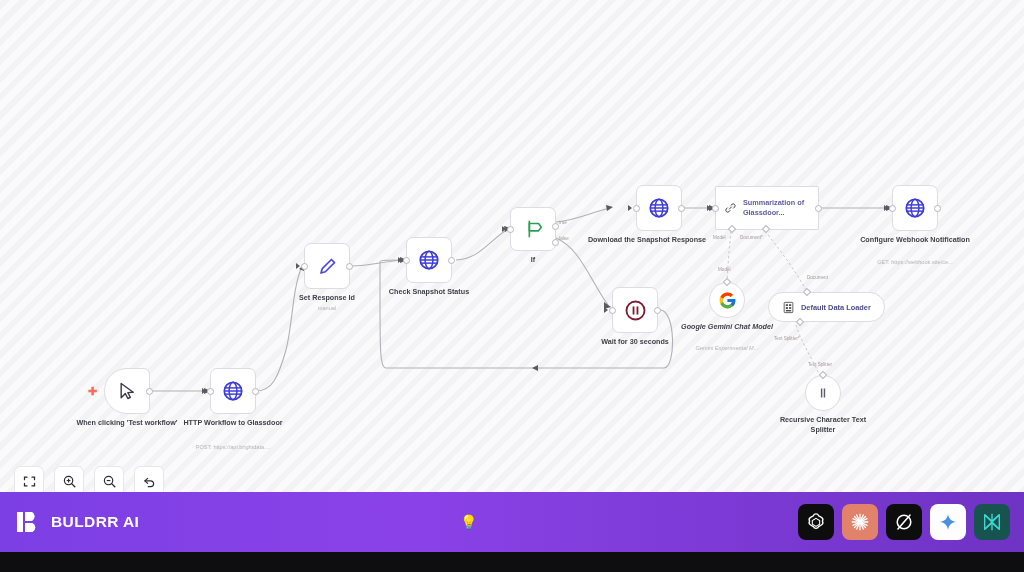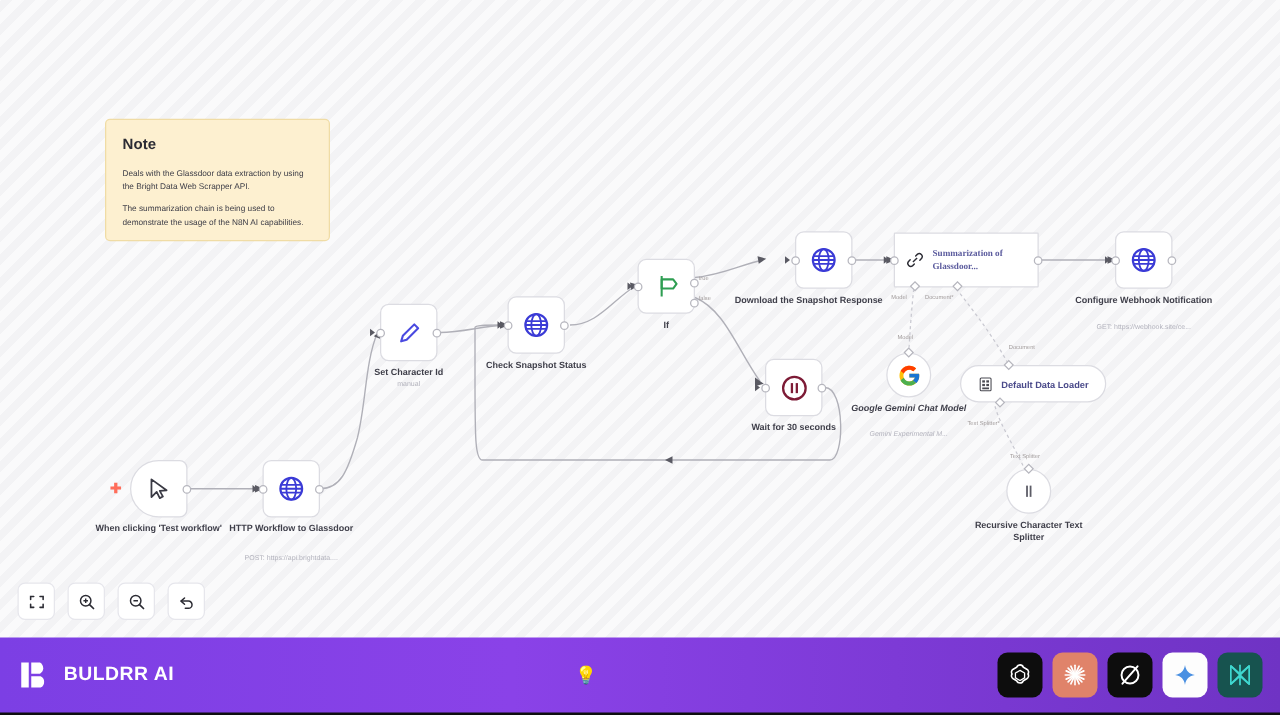--- a/index.html
+++ b/index.html
@@ -124,21 +124,21 @@
   }
   .zbtn {
     width: 30px; height: 30px; background: #fff;
     border: 1px solid #e6e6ec; border-radius: 6px;
     display: flex; align-items: center; justify-content: center;
     cursor: pointer;
   }
 
   
   #bottombar {
-    position: absolute; left: 0; top: 510px;
+    position: absolute; left: 0; top: 492px;
     width: 1024px; height: 60px;
     background: linear-gradient(90deg, #7c3fe4 0%, #8a42e8 40%, #7d3ad6 70%, #6f33c4 100%);
     display: flex; align-items: center;
   }
   #brand { display: flex; align-items: center; gap: 9px; padding-left: 16px; }
   .brand-b {
     width: 26px; height: 26px; position: relative;
   }
   .brand-text {
     color: #fff; font-size: 15.5px; font-weight: bold; letter-spacing: .4px;
@@ -154,25 +154,20 @@
     display: flex; align-items: center; justify-content: center;
   }
 </style>
 </head>
 <body>
 
 <div id="app">
 
   <div id="canvas">
 
-    <div class="sticky" style="left:84px; top:95px; width:180px; height:98px;">
-      <div class="sticky-title">Note</div>
-      <div class="sticky-p">Deals with the Glassdoor data extraction by using the Bright Data Web Scrapper API.</div>
-      <div class="sticky-p">The summarization chain is being used to demonstrate the usage of the N8N AI capabilities.</div>
-    </div>
 
 
     <svg id="edges">
 
       <path class="edge" d="M150,391 L208,391"></path>
       <polygon points="204,388 211,391 204,394" fill="#5a5a63"></polygon>
 
       <path class="edge" d="M256,391 C272,391 278,378 286,350 C293,322 292,290 302,266"></path>
       <polygon points="299,269 305,264 304,271" fill="#5a5a63"></polygon>
 
@@ -241,21 +236,21 @@
 
     <div class="node" style="left:304px; top:243px;">
       <div class="node-box">
         <div class="port-arrow"></div>
         <div class="port in"></div>
         <svg width="21" height="21" viewBox="0 0 24 24">
           <path d="M4.5 19.5 L6 14.5 L16.5 4 L20 7.5 L9.5 18 Z" fill="none" stroke="#4a4ae0" stroke-width="1.9" stroke-linejoin="round"></path>
         </svg>
         <div class="port out"></div>
       </div>
-      <div class="node-label">Set Character Id</div>
+      <div class="node-label">Set Response Id</div>
       <div class="node-sub" style="top:62px; left:23px;">manual</div>
     </div>
 
     <div class="node" style="left:406px; top:237px;border-radius:17px;">
       <div class="node-box">
         <div class="port-arrow"></div>
         <div class="port in"></div>
         <svg class="globe-ico" viewBox="0 0 24 24">
           <circle cx="12" cy="12" r="9.5" fill="none" stroke="#3b3bd6" stroke-width="1.9"></circle>
           <ellipse cx="12" cy="12" rx="4.3" ry="9.5" fill="none" stroke="#3b3bd6" stroke-width="1.6"></ellipse>
@@ -306,21 +301,21 @@
           <circle cx="12" cy="12" r="9.4" fill="none" stroke="#7d1b36" stroke-width="1.9"></circle>
           <rect x="9" y="7.8" width="1.9" height="8.4" fill="#7d1b36"></rect>
           <rect x="13.1" y="7.8" width="1.9" height="8.4" fill="#7d1b36"></rect>
         </svg>
         <div class="port out"></div>
       </div>
       <div class="node-label">Wait for 30 seconds</div>
     </div>
 
     <div class="node" style="left:715px; top:186px;">
-      <div class="node-box" style="width:116px; height:44px; border-radius:1px; justify-content:flex-start; padding-left:8px; gap:6px;font-family:Liberation Serif, serif;">
+      <div class="node-box" style="width:104px; height:44px; border-radius:1px; justify-content:flex-start; padding-left:8px; gap:6px;">
         <div class="port-arrow"></div>
         <div class="port in"></div>
         <svg width="18" height="18" viewBox="0 0 24 24">
           <path d="M9.5 14.5 L14.5 9.5" stroke="#2c2c34" stroke-width="1.7" fill="none"></path>
           <path d="M11.2 16.8 L9 19 A3.6 3.6 0 0 1 4 14 L6.2 11.8" fill="none" stroke="#2c2c34" stroke-width="1.7" stroke-linecap="round"></path>
           <path d="M12.8 7.2 L15 5 A3.6 3.6 0 0 1 20 10 L17.8 12.2" fill="none" stroke="#2c2c34" stroke-width="1.7" stroke-linecap="round"></path>
         </svg>
         <span style="font-size:7.3px; color:#5c5c9e; font-weight:bold; line-height:1.35;">Summarization of Glassdoor...</span>
         <div class="port out"></div>
         <div class="diamond" style="left:13px; bottom:-3px;"></div>

